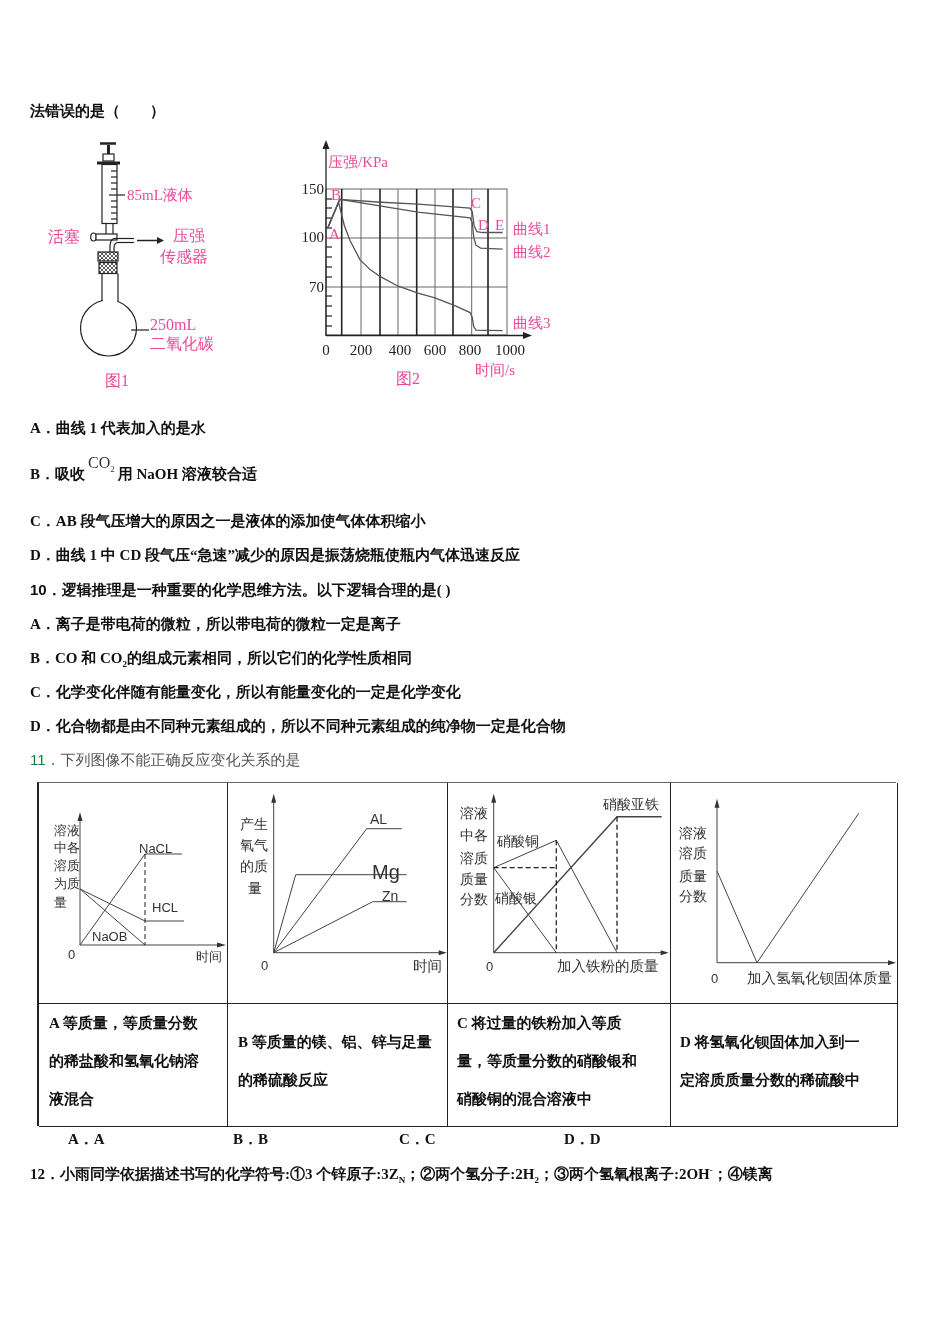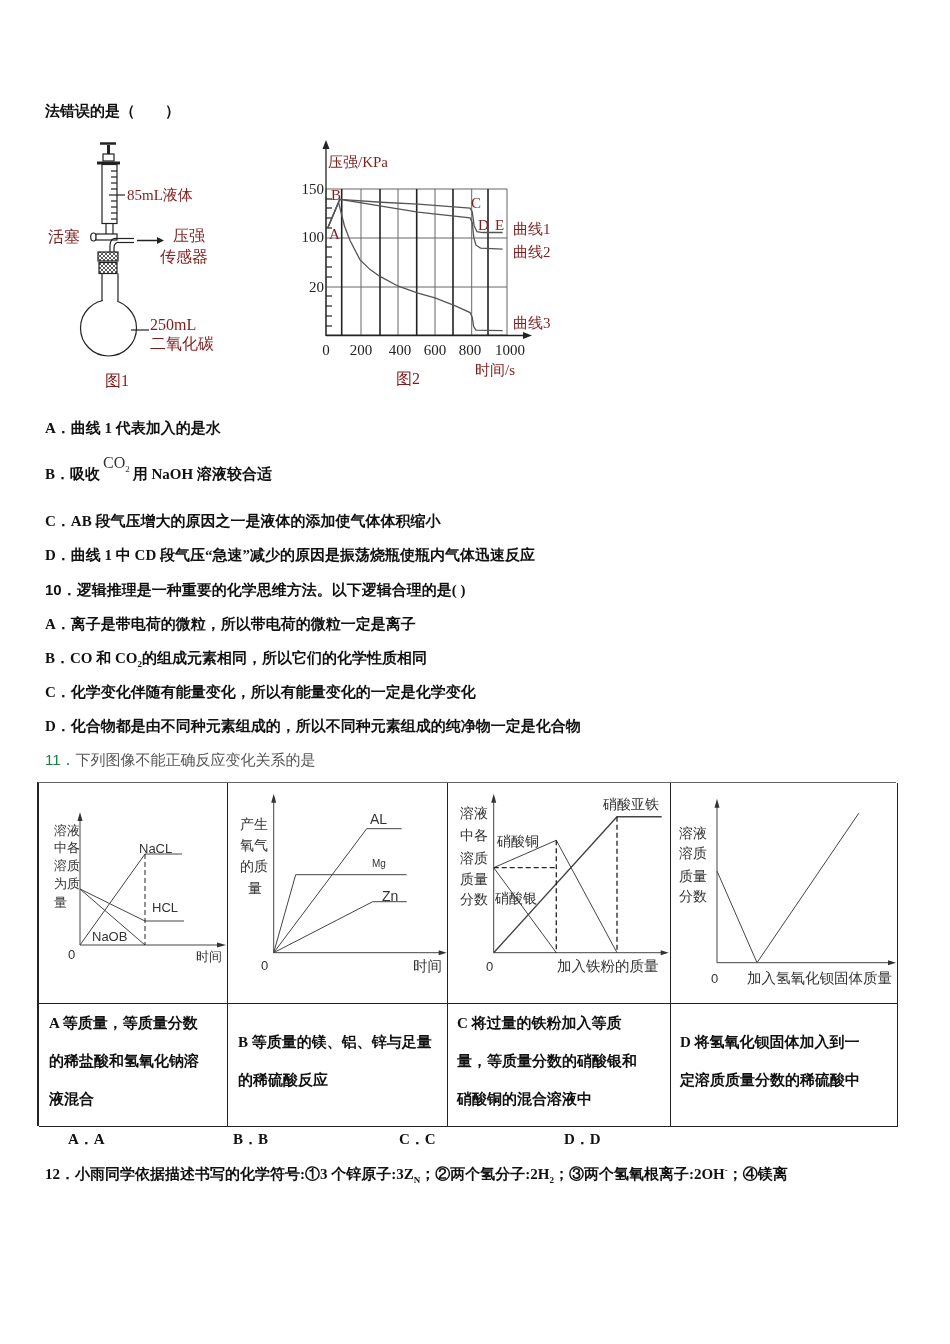--- a/index.html
+++ b/index.html
@@ -3,33 +3,33 @@
 <meta charset="utf-8">
 <style>
   html, body { margin: 0; padding: 0; background: #ffffff; }
   #page {
     position: relative; width: 950px; height: 1344px; overflow: hidden;
     background: #ffffff; color: #111;
     font-family: "Liberation Serif", "DejaVu Serif", serif;
   }
   .gfx { position: absolute; left: 0; top: 0; }
   .line {
-    position: absolute; left: 45px; font-size: 15px; font-weight: bold;
+    position: absolute; left: 30px; font-size: 15px; font-weight: bold;
     line-height: 18px; white-space: nowrap; color: #111; text-align: center;
   }
   .line sub, .line sup { font-size: 9px; line-height: 0; }
   .raised-formula {
     position: relative; top: -11px; font-weight: normal; font-size: 16px;
     color: #333; margin: 0 3px;
   }
   .raised-formula sub { font-size: 9px; }
   .gray { color: #555; font-weight: normal; }
   .num-sans { font-family: "Liberation Sans", "DejaVu Sans", sans-serif; }
   .fig-label {
-    position: absolute; white-space: nowrap; font-size: 16px; line-height: 18px; color: #7f1d1d;
+    position: absolute; white-space: nowrap; font-size: 16px; line-height: 18px; color: #ec4899;
   }
   .tick { position: absolute; width: 40px; text-align: center; font-size: 15px; line-height: 18px; color: #222; }
   .ytick { position: absolute; left: 292px; width: 32px; text-align: right; font-size: 15px; line-height: 18px; color: #222; }
 
   
   .tbl { position: absolute; left: 37px; top: 782px; width: 859px; height: 344px;
          border-top: 1.5px solid #666; border-left: 2px solid #222; box-sizing: border-box; }
   .cell { position: absolute; box-sizing: border-box;
           border-right: 1.5px solid #222; border-bottom: 1.5px solid #222; }
   .cell svg { position: absolute; left: 0; top: 0; }
@@ -154,21 +154,21 @@
   <div class="fig-label" style="left:48px;top:228px">活塞</div>
   <div class="fig-label" style="left:173px;top:227px">压强</div>
   <div class="fig-label" style="left:160px;top:248px">传感器</div>
   <div class="fig-label" style="left:150px;top:316px">250mL</div>
   <div class="fig-label" style="left:150px;top:335px">二氧化碳</div>
   <div class="fig-label" style="left:105px;top:372px">图1</div>
 
   <div class="fig-label" style="left:328px;top:153px;font-size:15px">压强/KPa</div>
   <div class="ytick" style="top:180px">150</div>
   <div class="ytick" style="top:228px">100</div>
-  <div class="ytick" style="top:278px">20</div>
+  <div class="ytick" style="top:278px">70</div>
   <div class="fig-label" style="left:329px;top:225px;font-size:15px">A</div>
   <div class="fig-label" style="left:331px;top:186px;font-size:15px">B</div>
   <div class="fig-label" style="left:471px;top:194px;font-size:15px">C</div>
   <div class="fig-label" style="left:478px;top:216px;font-size:15px">D</div>
   <div class="fig-label" style="left:495px;top:216px;font-size:15px">E</div>
   <div class="fig-label" style="left:513px;top:220px;font-size:15px">曲线1</div>
   <div class="fig-label" style="left:513px;top:243px;font-size:15px">曲线2</div>
   <div class="fig-label" style="left:513px;top:314px;font-size:15px">曲线3</div>
   <div class="tick" style="left:306px;top:341px">0</div>
   <div class="tick" style="left:341px;top:341px">200</div>
@@ -249,21 +249,21 @@
           <polyline points="0,0 93,124 128,124"></polyline>
           <polyline points="0,0 22,78 133,78"></polyline>
           <polyline points="0,0 99,51 133,51"></polyline>
         </g>
       </svg>
       <span class="cl cl-cjk14" style="left:12px;top:31px">产生</span>
       <span class="cl cl-cjk14" style="left:12px;top:52px">氧气</span>
       <span class="cl cl-cjk14" style="left:12px;top:73px">的质</span>
       <span class="cl cl-cjk14" style="left:20px;top:95px">量</span>
       <span class="cl cl-sans" style="left:142px;top:29px;font-size:14px">AL</span>
-      <span class="cl cl-sans" style="left:144px;top:74px;font-size:10px">Mg</span>
+      <span class="cl cl-sans" style="left:144px;top:82px;font-size:20px">Mg</span>
       <span class="cl cl-sans" style="left:154px;top:106px;font-size:14px">Zn</span>
       <span class="cl cl-zero" style="left:33px;top:175px">0</span>
       <span class="cl cl-axis" style="left:185px;top:174px">时间</span>
     </div>
 
     <div class="cell" style="left:409px;top:0;width:223px;height:221px">
       <svg width="223" height="221">
         <g transform="translate(45.7,169.7) scale(1,-1)" stroke="#444" fill="none" stroke-width="1">
           <line x1="0" y1="0" x2="0" y2="154"></line>
           <polygon points="-2.5,150 0,159 2.5,150" fill="#333" stroke="none"></polygon>

